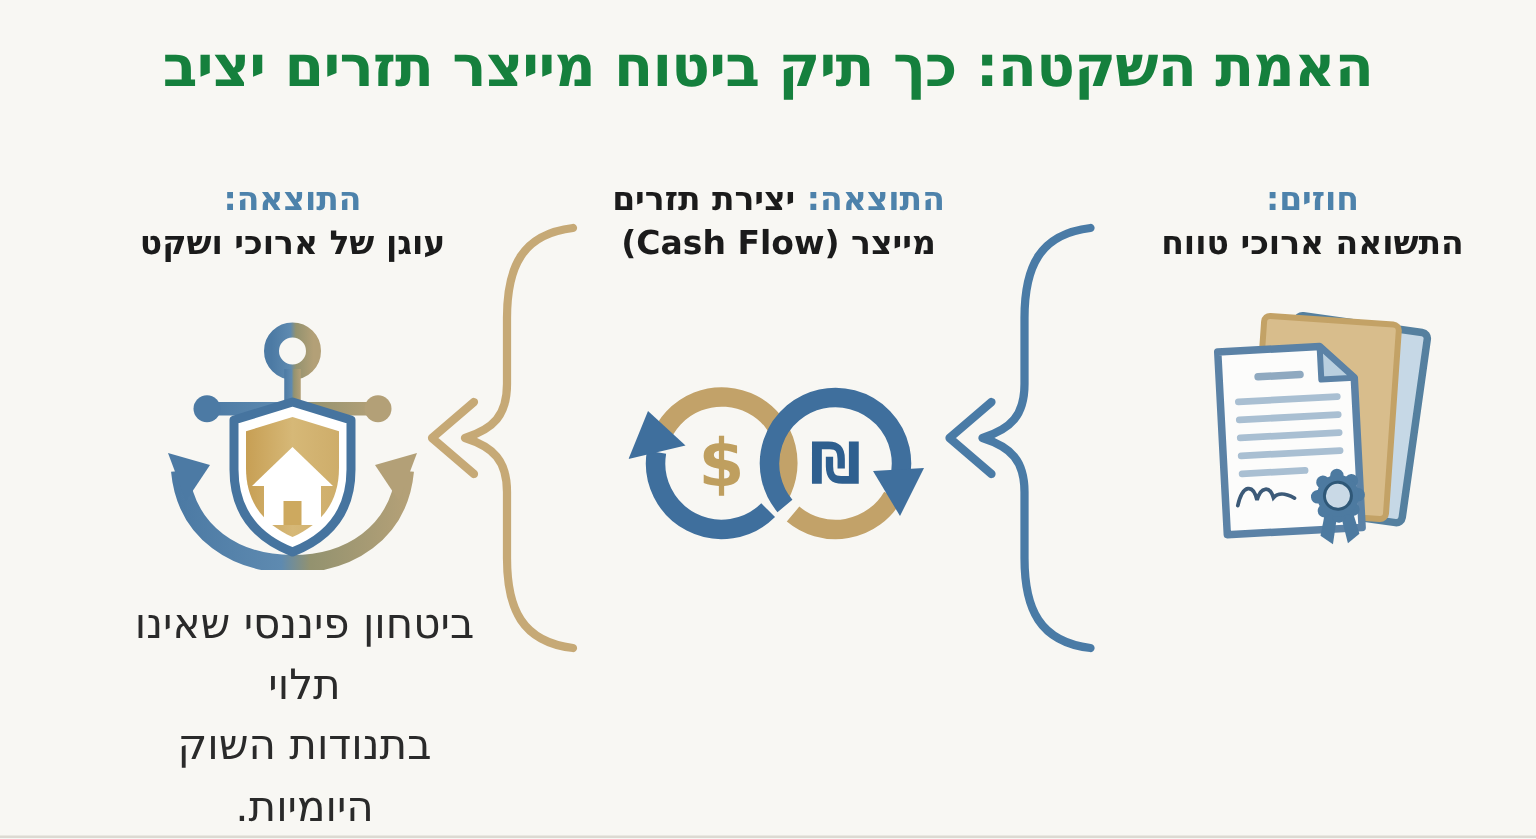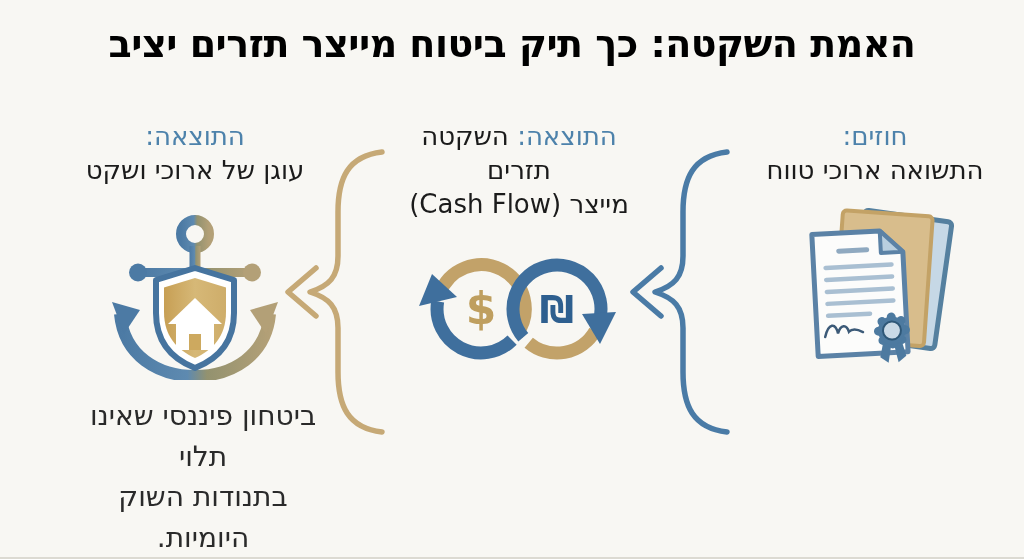--- a/index.html
+++ b/index.html
@@ -10,33 +10,33 @@
     overflow:hidden;
     font-family:"DejaVu Sans", sans-serif;
     direction:rtl;
   }
   .title{
     position:absolute;top:22px;left:0;right:0;
     margin:0;
     text-align:center;
     font-size:38px;
     font-weight:800;
-    color:#000000;
+    color:#15803d;
     letter-spacing:-0.5px;
   }
   .col{
     position:absolute;top:120px;height:432px;
     text-align:center;
   }
   .col-base{left:744px;width:262px;}
   .col-mechanism{left:388px;width:262px;}
   .col-result{left:58px;width:274px;}
   .heading{
-    font-size:26px;
-    font-weight:400;
+    font-size:22px;
+    font-weight:700;
     line-height:1.3;
     color:#1b1b1b;
   }
   .heading .blue{color:#4d82ab;}
   .icon-wrap{position:absolute;left:0;right:0;display:flex;justify-content:center;}
   .col-base .icon-wrap{top:84px;}
   .col-mechanism .icon-wrap{top:124px;}
   .col-result .icon-wrap{top:90px;}
   .body-text{
     position:absolute;left:16px;right:0;
@@ -107,21 +107,21 @@
 
   <svg class="arrow arrow-blue" viewBox="0 0 125 295">
     <g fill="none" stroke="#4a7ba6" stroke-width="5.5" stroke-linecap="round" stroke-linejoin="round">
       <path d="M 110 6 C 76 10, 66 32, 66 66 L 66 110 C 66 131, 57 140, 38 146 C 57 152, 66 161, 66 182 L 66 226 C 66 260, 76 282, 110 286"></path>
       <path d="M 44 122 L 16 146 L 44 170"></path>
     </g>
   </svg>
 
   <section class="col col-mechanism">
     <div class="heading">
-      <div><span class="blue">התוצאה:</span><span> השקטה תזרים</span></div>
+      <div><span class="blue">התוצאה:</span><span> יצירת תזרים</span></div>
       <div>מייצר (Cash Flow)</div>
     </div>
     <div class="icon-wrap">
       <svg width="200" height="130" viewBox="0 0 200 130">
 
         <path d="M 20.7 50 A 44 44 0 1 1 98 90.2" fill="none" stroke="#c2a269" stroke-width="13"></path>
         <path d="M 93.1 96.1 A 44 44 0 0 1 18.7 57.4" fill="none" stroke="#3f6f9d" stroke-width="13"></path>
         <polygon points="13,30 38,53 0,62" fill="#3f6f9d"></polygon>
         <text x="62" y="80" text-anchor="middle" font-size="44" font-weight="bold" fill="#bf9f5f" font-family="DejaVu Sans, sans-serif">$</text>
 

